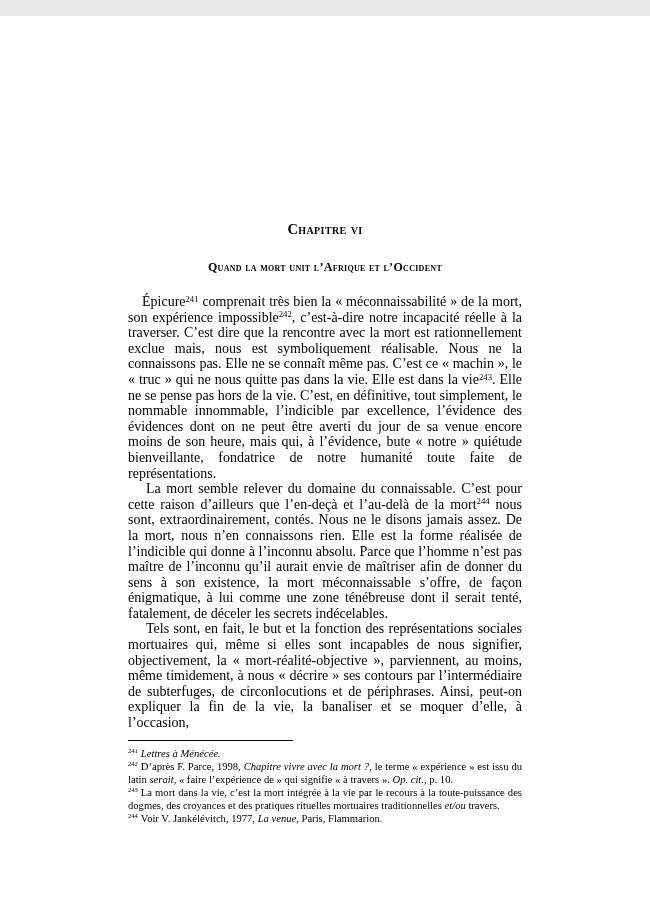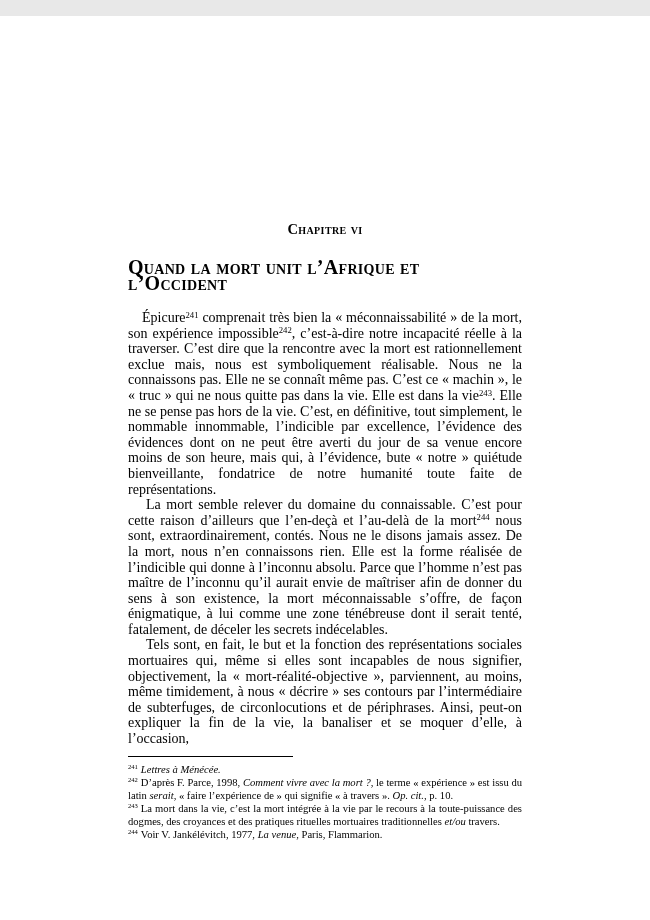--- a/index.html
+++ b/index.html
@@ -23,22 +23,22 @@
     margin: 206px 0 0 0;
     text-align: center;
     font-size: 14.5px;
     line-height: 14px;
     font-weight: bold;
     font-variant: small-caps;
     letter-spacing: 0.4px;
   }
   h2.section {
     margin: 23px 0 0 0;
-    text-align: left;
-    font-size: 20px;
+    text-align: center;
+    font-size: 12px;
     line-height: 16px;
     font-weight: bold;
     font-variant: small-caps;
     letter-spacing: 0.3px;
   }
   p.body-para {
     margin: 0;
     text-align: justify;
     font-size: 14px;
     line-height: 15.6px;
@@ -83,21 +83,21 @@
     <p class="body-para"><span>Tels sont, en fait, le but et la fonction des représentations sociales mortuaires qui, même si elles sont incapables de nous signifier, objectivement, la « mort-réalité-objective », parviennent, au moins, même timidement, à nous « décrire » ses contours par l’intermédiaire de subterfuges, de circonlocutions et de périphrases. Ainsi, peut-on expliquer la fin de la vie, la banaliser et se moquer d’elle, à l’occasion,</span></p>
 
     <div class="footnotes">
       <div class="fn-rule"></div>
 
       <div class="footnote">
         <span class="fn-num">241</span><span class="fn-text"><i>Lettres à Ménécée.</i></span>
       </div>
 
       <div class="footnote">
-        <span class="fn-num">242</span><span class="fn-text"><span>D’après F. Parce, 1998, </span><i>Comment vivre avec la mort ?</i><span>, le terme « expérience » est issu du latin </span><i>serait</i><span>, « faire l’expérience de » qui signifie « à travers ». </span><i>Op. cit.</i><span>, p. 10.</span></span>
+        <span class="fn-num">242</span><span class="fn-text"><span>D’après F. Parce, 1998, </span><i>Chapitre vivre avec la mort ?</i><span>, le terme « expérience » est issu du latin </span><i>serait</i><span>, « faire l’expérience de » qui signifie « à travers ». </span><i>Op. cit.</i><span>, p. 10.</span></span>
       </div>
 
       <div class="footnote">
         <span class="fn-num">243</span><span class="fn-text"><span>La mort dans la vie, c’est la mort intégrée à la vie par le recours à la toute-puissance des dogmes, des croyances et des pratiques rituelles mortuaires traditionnelles </span><i>et/ou</i><span> travers.</span></span>
       </div>
 
       <div class="footnote">
         <span class="fn-num">244</span><span class="fn-text"><span>Voir V. Jankélévitch, 1977, </span><i>La venue</i><span>, Paris, Flammarion.</span></span>
       </div>
     </div>

